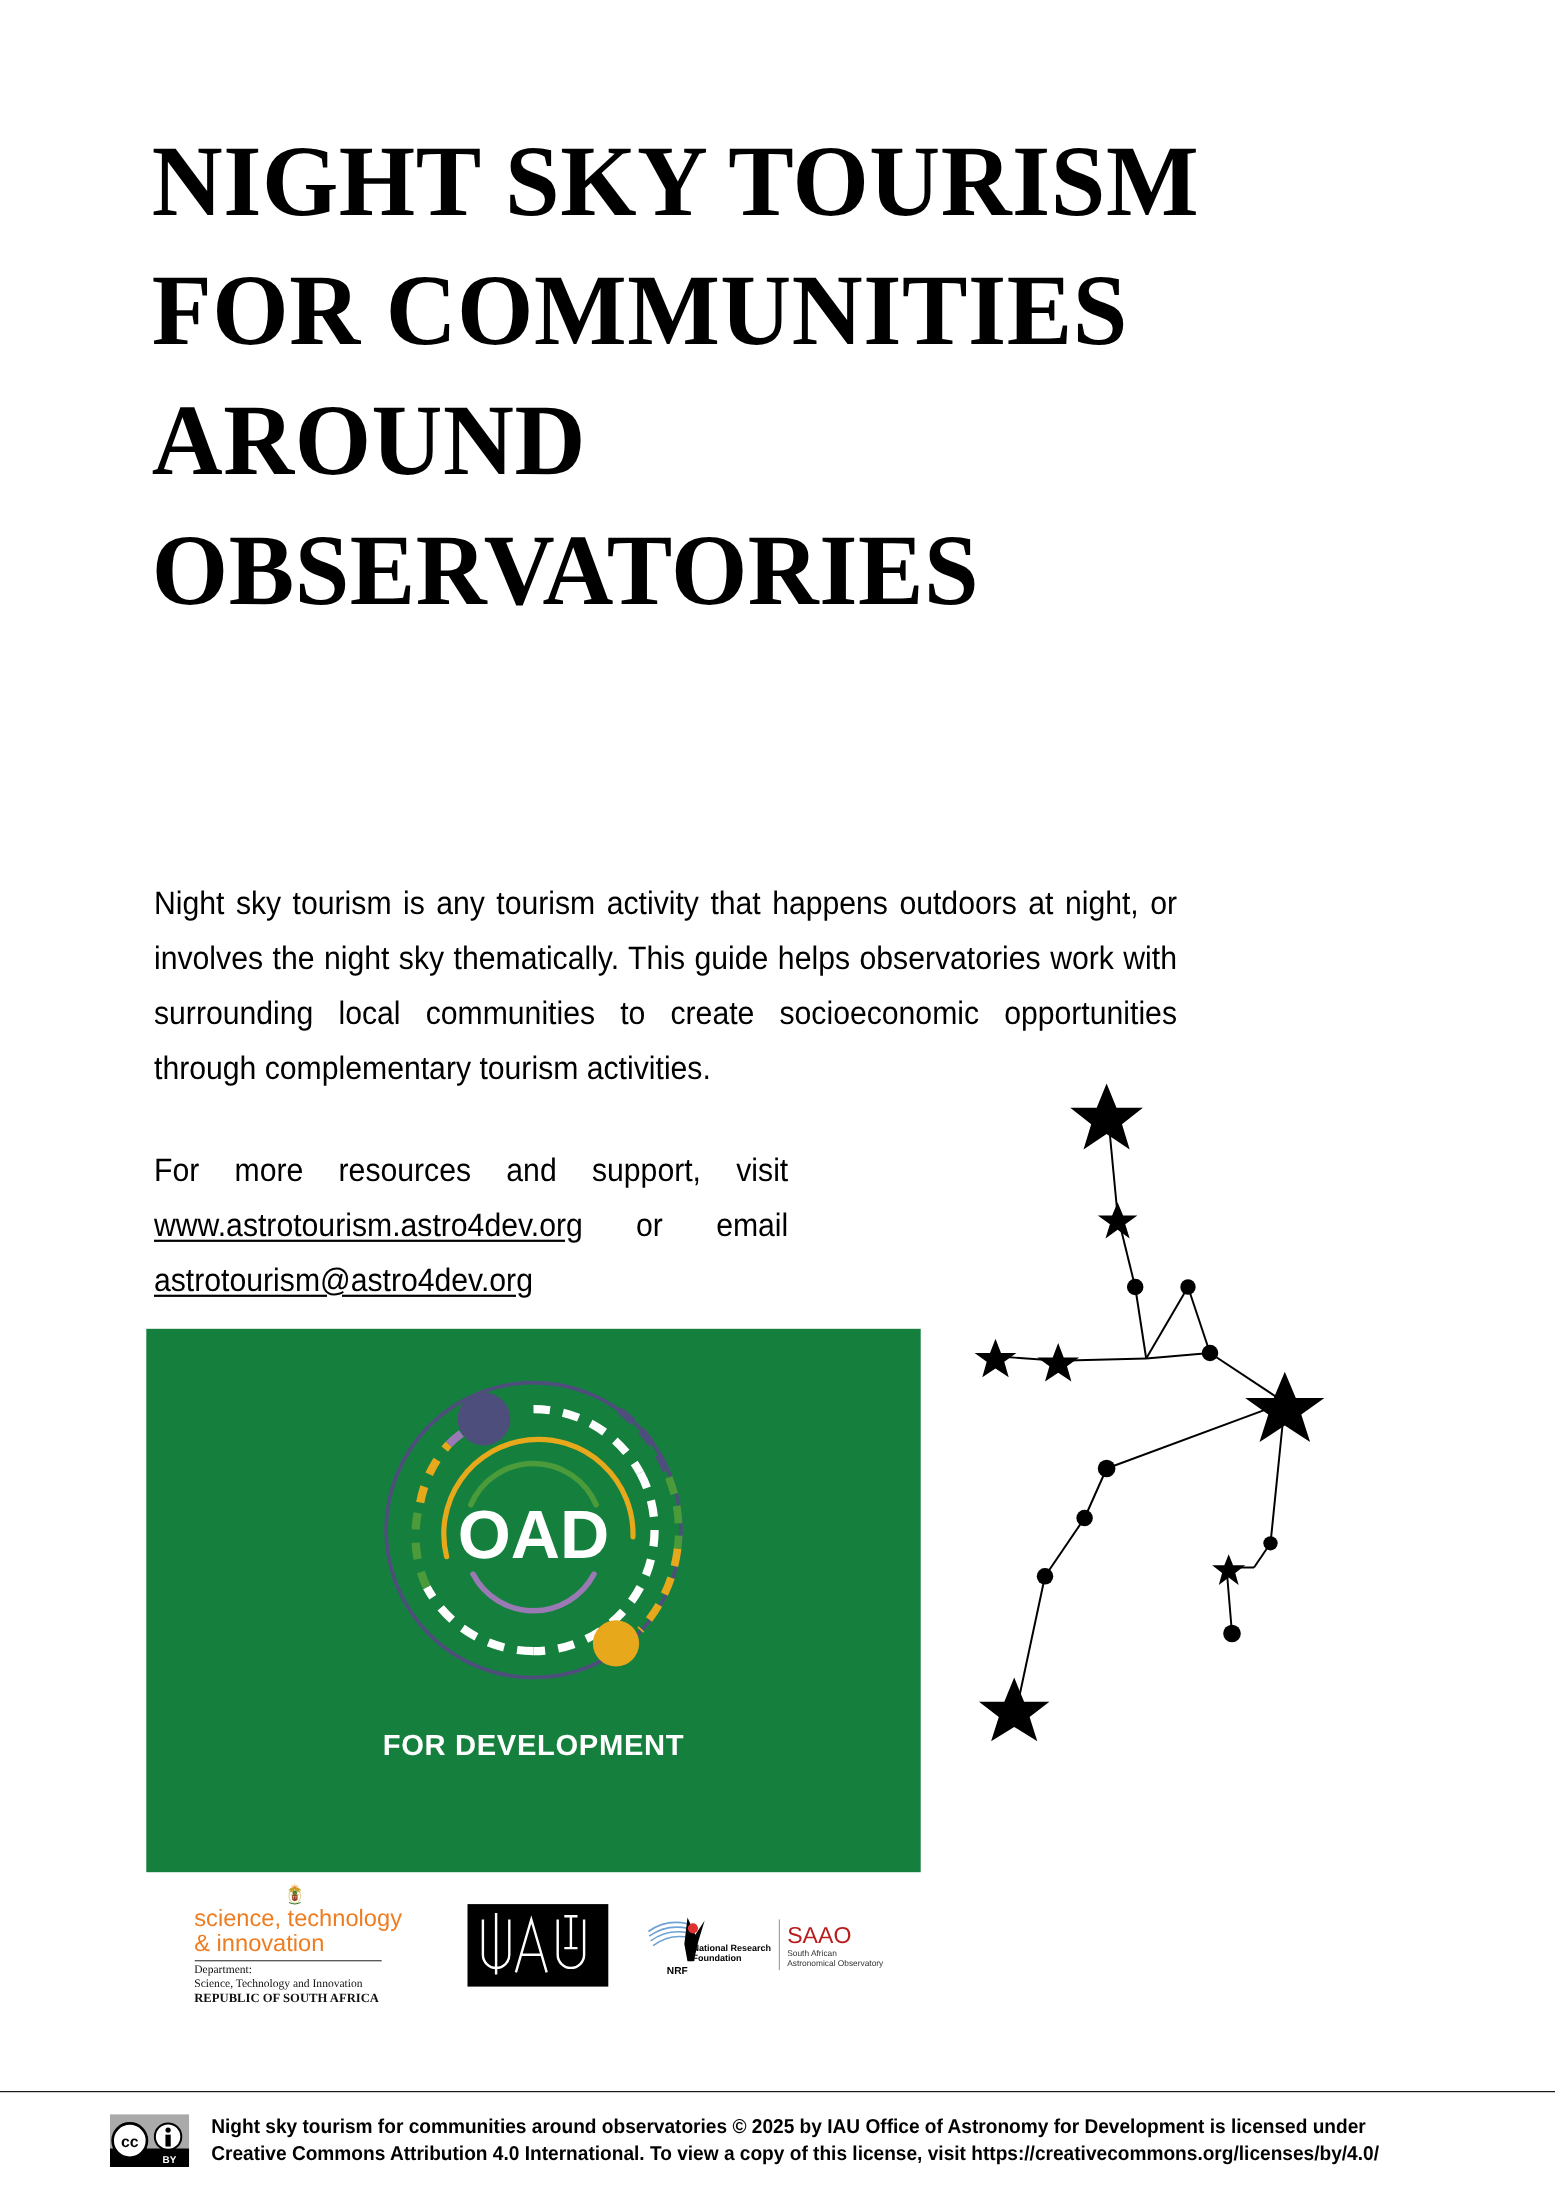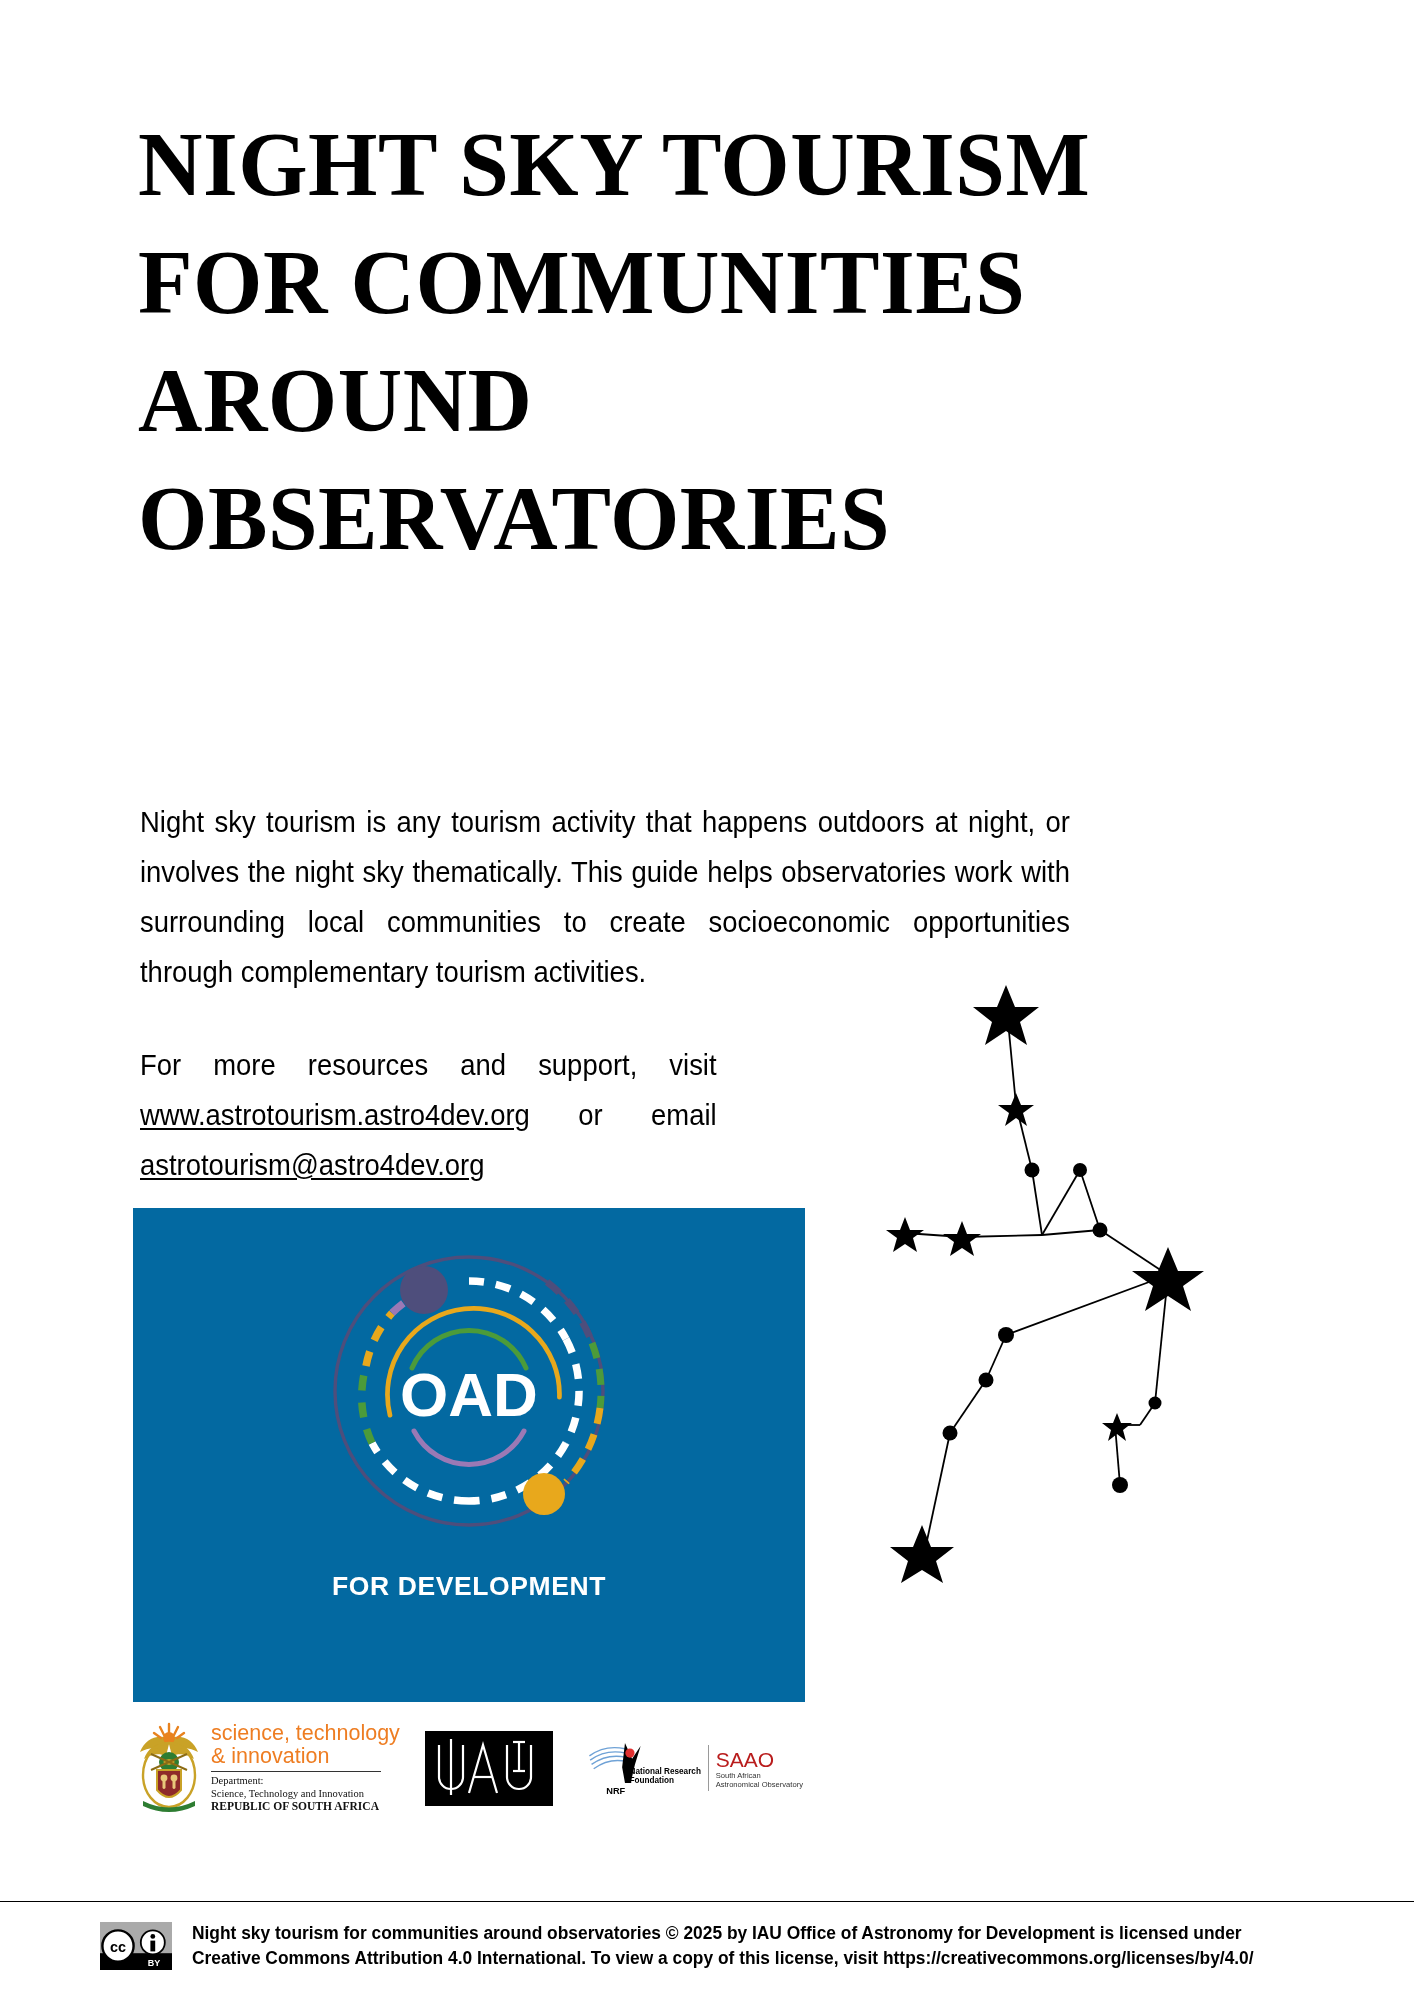--- a/index.html
+++ b/index.html
@@ -68,21 +68,22 @@
     text-underline-offset: 3px;
   }
 
   
   #oad-card {
     position: absolute;
     left: 133px;
     top: 1208px;
     width: 672px;
     height: 494px;
-    background: #0369a1;
+    background: #15803d;
+    padding-left: 32px;
   }
   #oad-mark {
     position: absolute;
     left: 50%;
     top: 18px;
     transform: translateX(-50%);
     width: 330px;
     height: 330px;
   }
   #oad-caption {
@@ -109,21 +110,21 @@
   }
   .partner {
     position: absolute;
     top: 0;
     height: 112px;
   }
   #partner-dsi  { left: 0px;   width: 270px; }
   #partner-iau  { left: 292px; width: 135px; }
   #partner-nrf  { left: 455px; width: 215px; }
 
-  .dsi-wrap { display: flex; align-items: center; height: 112px; }
+  .dsi-wrap { display: flex; align-items: center; height: 112px; flex-direction: column; }
   .dsi-text { margin-left: 6px; }
   .dsi-sti {
     font-family: "Liberation Sans", sans-serif;
     font-size: 21.5px;
     line-height: 23px;
     color: #EE7D22;
     white-space: nowrap;
   }
   .dsi-rule {
     border-top: 1px solid #333333;

